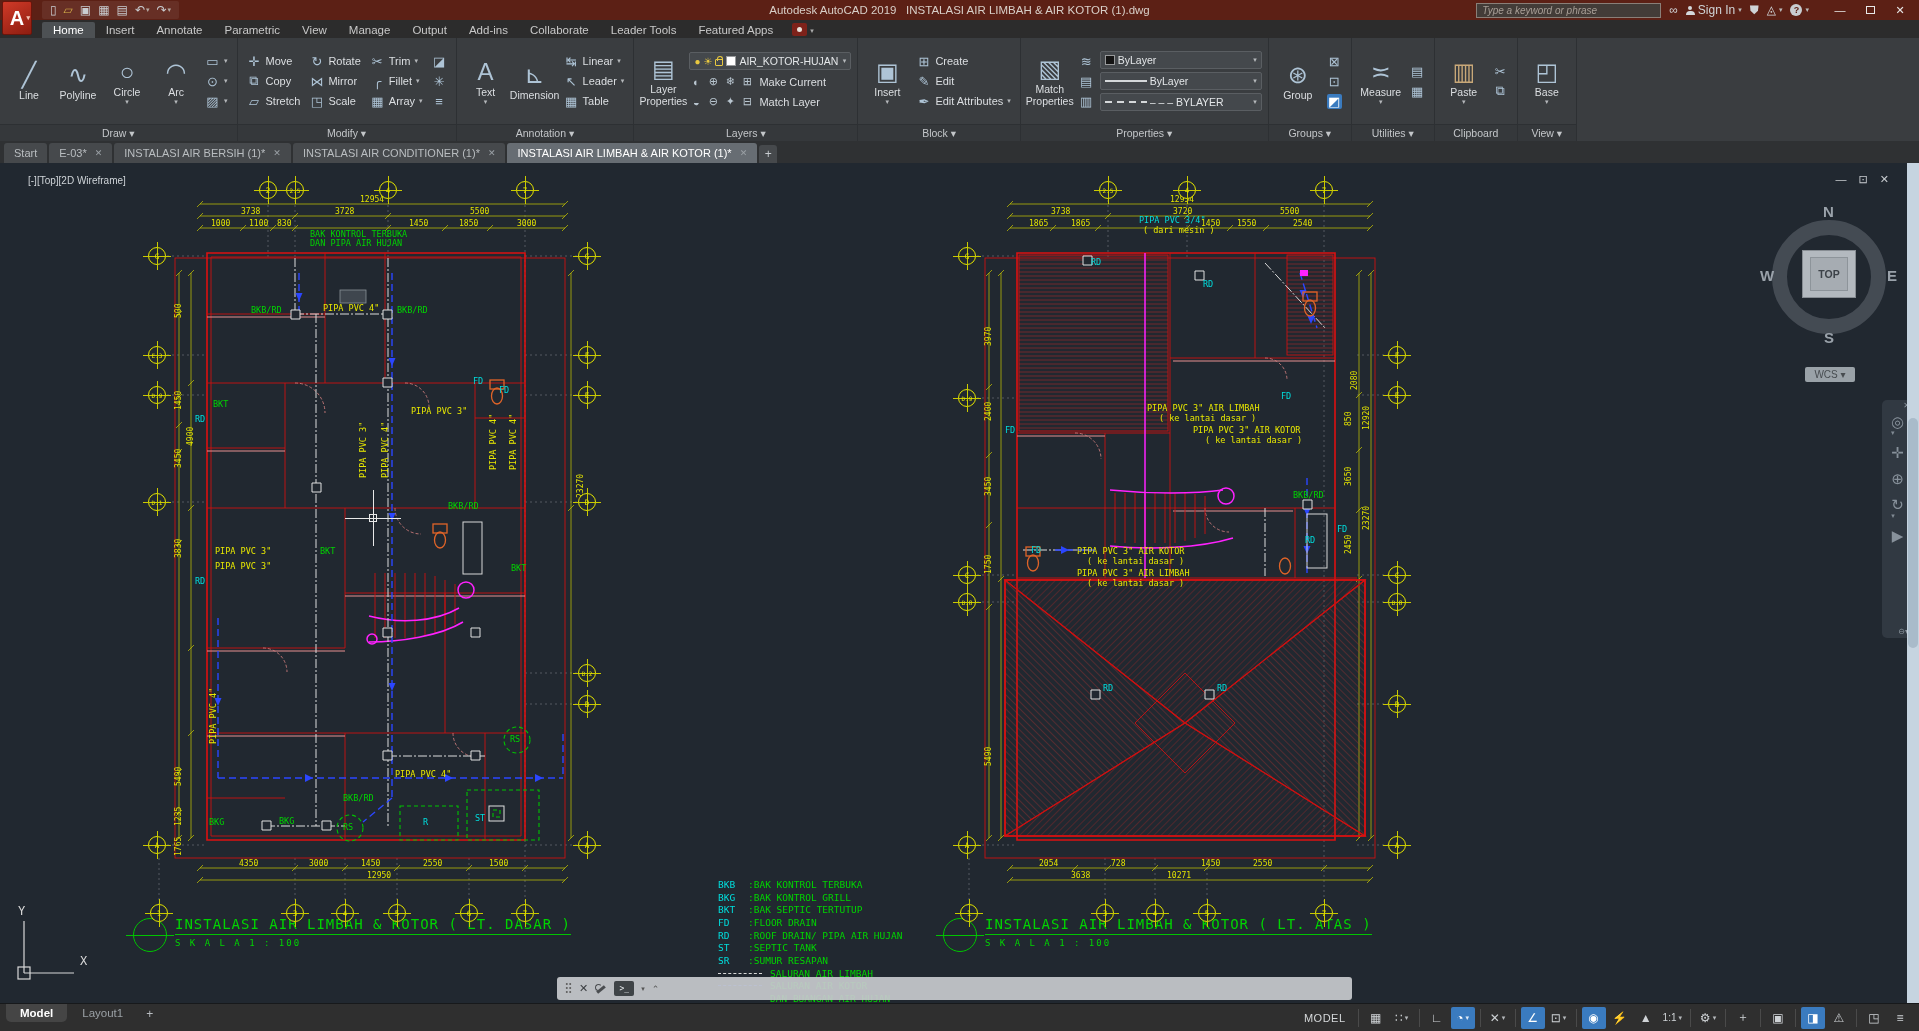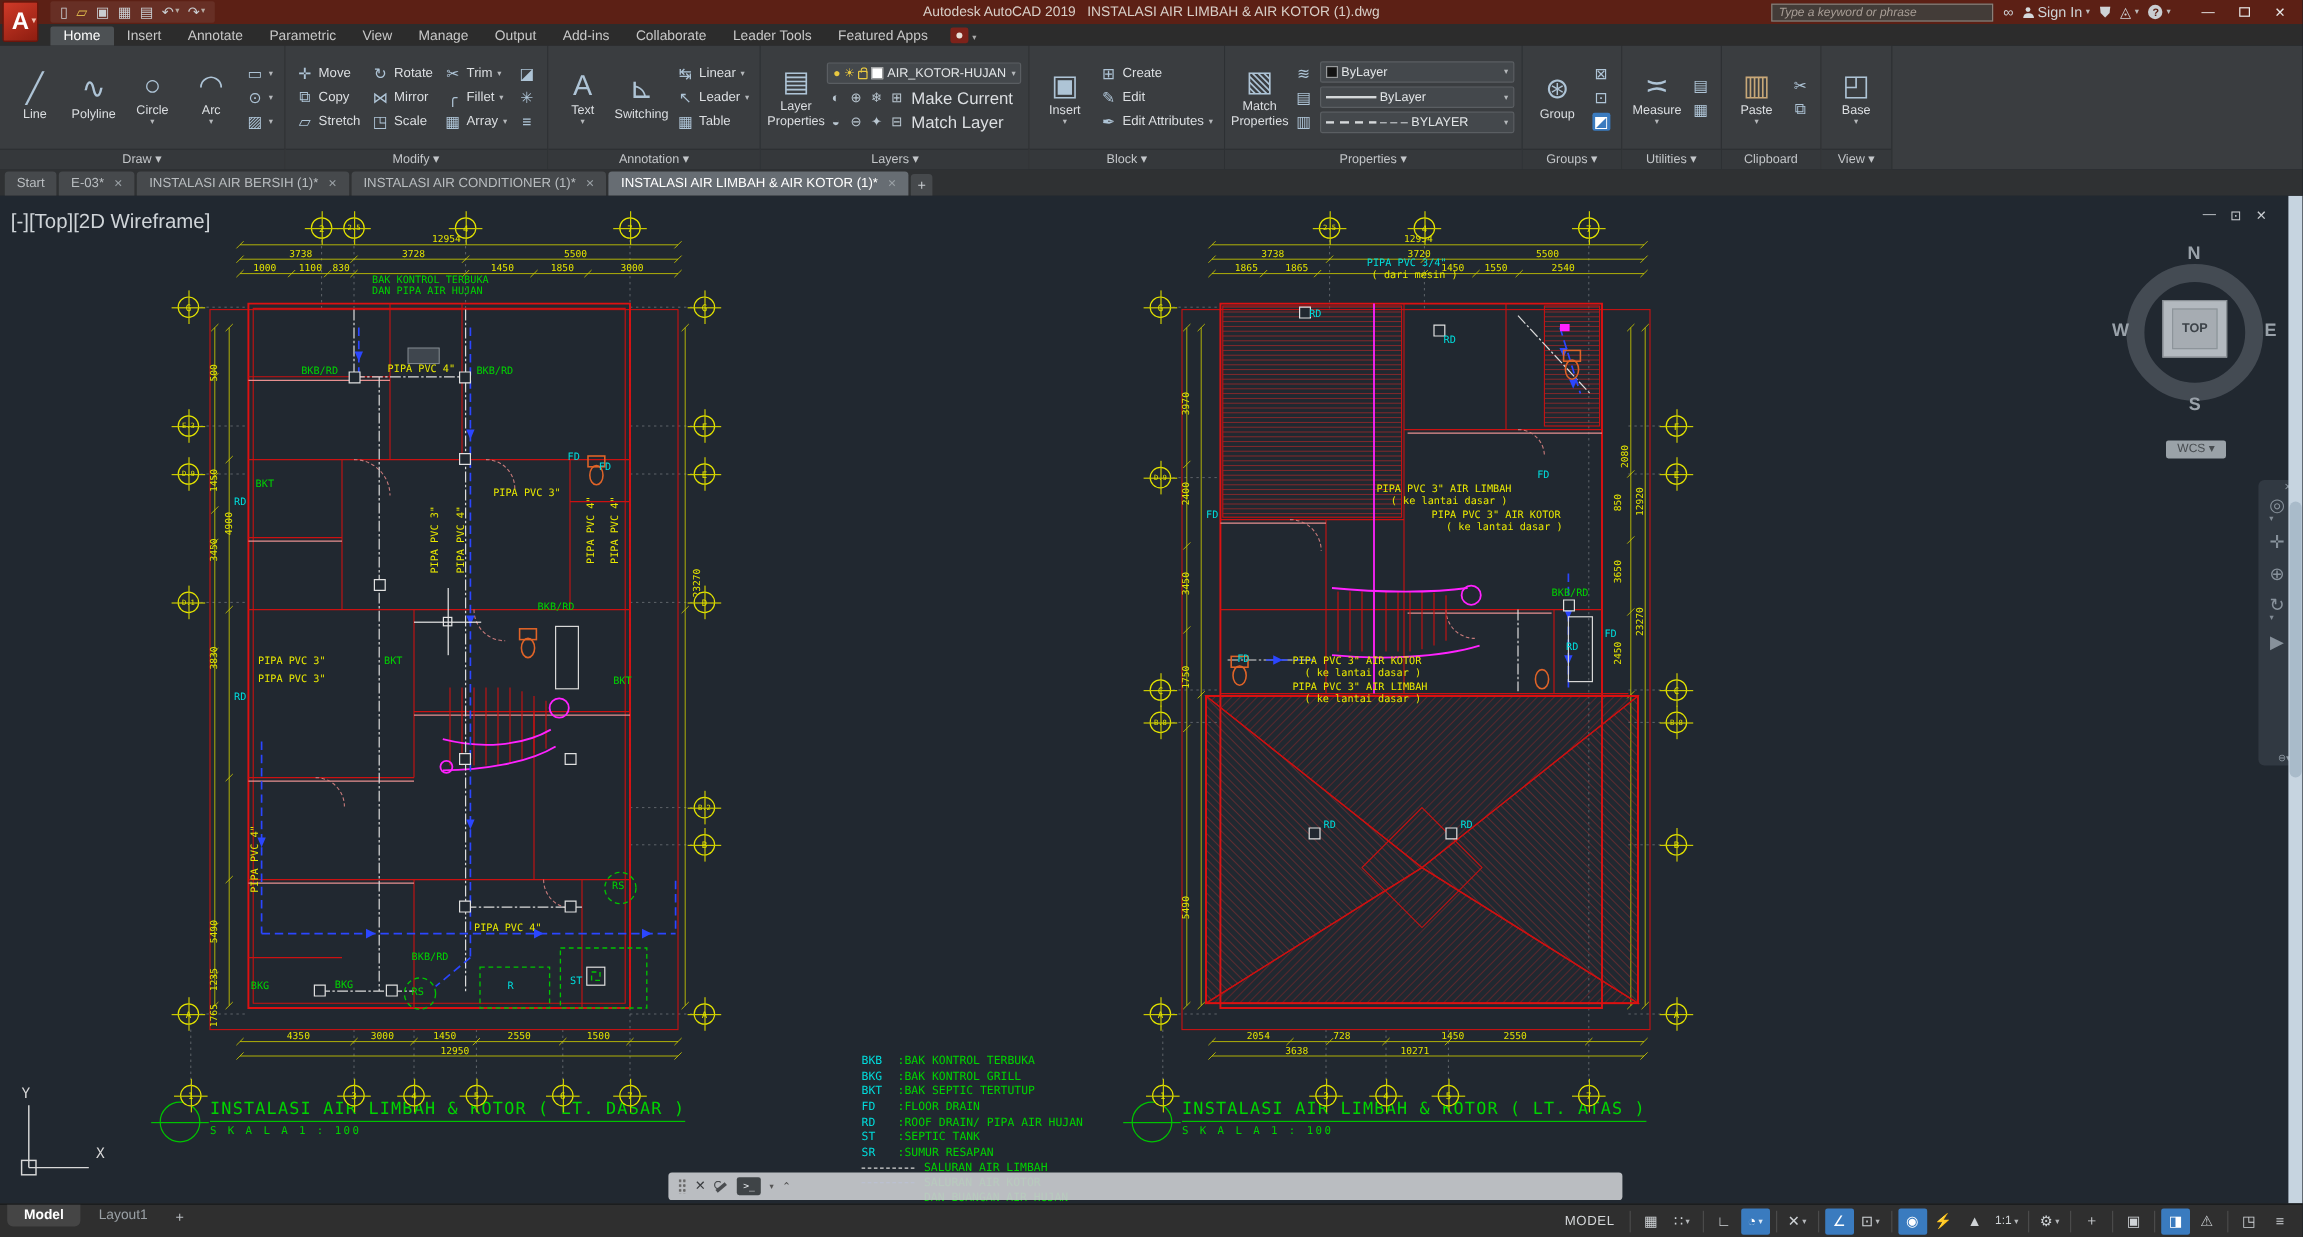--- a/index.html
+++ b/index.html
@@ -54,32 +54,32 @@
   .ftx{flex:1;font-size:10.5px;color:#e3e6e8;white-space:nowrap;overflow:hidden}
   .farr{font-size:7px;color:#b5b8bb}
   .fic{font-size:10px;color:#e8c840}
   .fsw{width:10px;height:10px;border:1px solid #97999b;display:inline-block}
   .flin{display:inline-block;width:42px;height:2px;background:#d5d8da}
   .flin.dash{background:repeating-linear-gradient(90deg,#d5d8da 0 7px,transparent 7px 12px)}
   .lockic{width:8px;height:7px;border:1px solid #e8c840;border-radius:1px;position:relative;margin-top:3px}
   .lockic::before{content:"";position:absolute;left:1px;top:-4px;width:4px;height:4px;border:1px solid #e8c840;border-bottom:none;border-radius:3px 3px 0 0}
   .irow{display:flex;align-items:center;gap:3px;height:19px}
   .tic{font-size:11px;color:#b9c6d0;width:14px;text-align:center}
-  .ilab{font-size:14px;color:#dcdfe2;white-space:nowrap;margin-left:2px}
+  .ilab{font-size:11px;color:#dcdfe2;white-space:nowrap;margin-left:2px}
 
   
   .ftabs{position:absolute;left:0;top:141px;width:100%;height:22px;background:#2f3133;display:flex;align-items:flex-end;padding-left:4px;z-index:20}
   .ftab{height:20px;display:flex;align-items:center;gap:8px;padding:0 10px;margin-right:2px;background:#46494c;color:#b9bdc0;font-size:11px;border-radius:3px 3px 0 0;white-space:nowrap}
   .ftab.active{background:#676d73;color:#fff}
   .ftab .fx{color:#9aa0a5;font-size:9px}
   .fplus{width:18px;height:18px;background:#46494c;border-radius:3px 3px 0 0;color:#c8ccd0;text-align:center;line-height:18px;font-size:12px;margin-bottom:0}
 
   
   .canvas{position:absolute;left:0;top:163px;width:1919px;height:840px;background:#212830;overflow:hidden}
-  .vplabel{position:absolute;left:9px;top:12px;color:#cfd4d8;font-size:17px;z-index:5}
+  .vplabel{position:absolute;left:28px;top:12px;color:#cfd4d8;font-size:10px;z-index:5}
   .dwinbtns{position:absolute;right:30px;top:10px;display:flex;gap:12px;color:#c8ccd0;font-size:11px;z-index:5}
 
   
   .plan{position:absolute;top:15px;width:450px;height:785px}
   .psvg{position:absolute;left:0;top:0;width:450px;height:785px}
   .anno{position:absolute;left:0;top:0;width:100%;height:100%;font-family:"DejaVu Sans Mono",monospace}
   .bub{position:absolute;width:18px;height:18px;border:1px solid #e3e300;border-radius:50%;background:#212830;color:#e3e300;font-size:7.5px;display:flex;align-items:center;justify-content:center;z-index:2}
   .bub::before{content:"";position:absolute;left:-6px;right:-6px;top:50%;height:1px;background:#caca00;z-index:-1}
   .bub::after{content:"";position:absolute;top:-6px;bottom:-6px;left:50%;width:1px;background:#caca00;z-index:-1}
   .dim{position:absolute;color:#e3e300;font-size:8px;white-space:nowrap;transform-origin:left top;line-height:8px}
@@ -344,21 +344,21 @@
           <div class="pcol">
             <div class="bigbtn">
               <div class="bgly">A</div>
               <div class="blab">Text</div>
               <div class="barr">▾</div>
             </div>
           </div>
           <div class="pcol">
             <div class="bigbtn">
               <div class="bgly">⊾</div>
-              <div class="blab">Switching</div>
+              <div class="blab">Dimension</div>
             </div>
           </div>
           <div class="pcol">
             <div class="smbtn">
               <span class="sgly">↹</span>
               <span class="slab">Linear</span>
               <span class="sarr">▾</span>
             </div>
             <div class="smbtn">
               <span class="sgly">↖</span>

